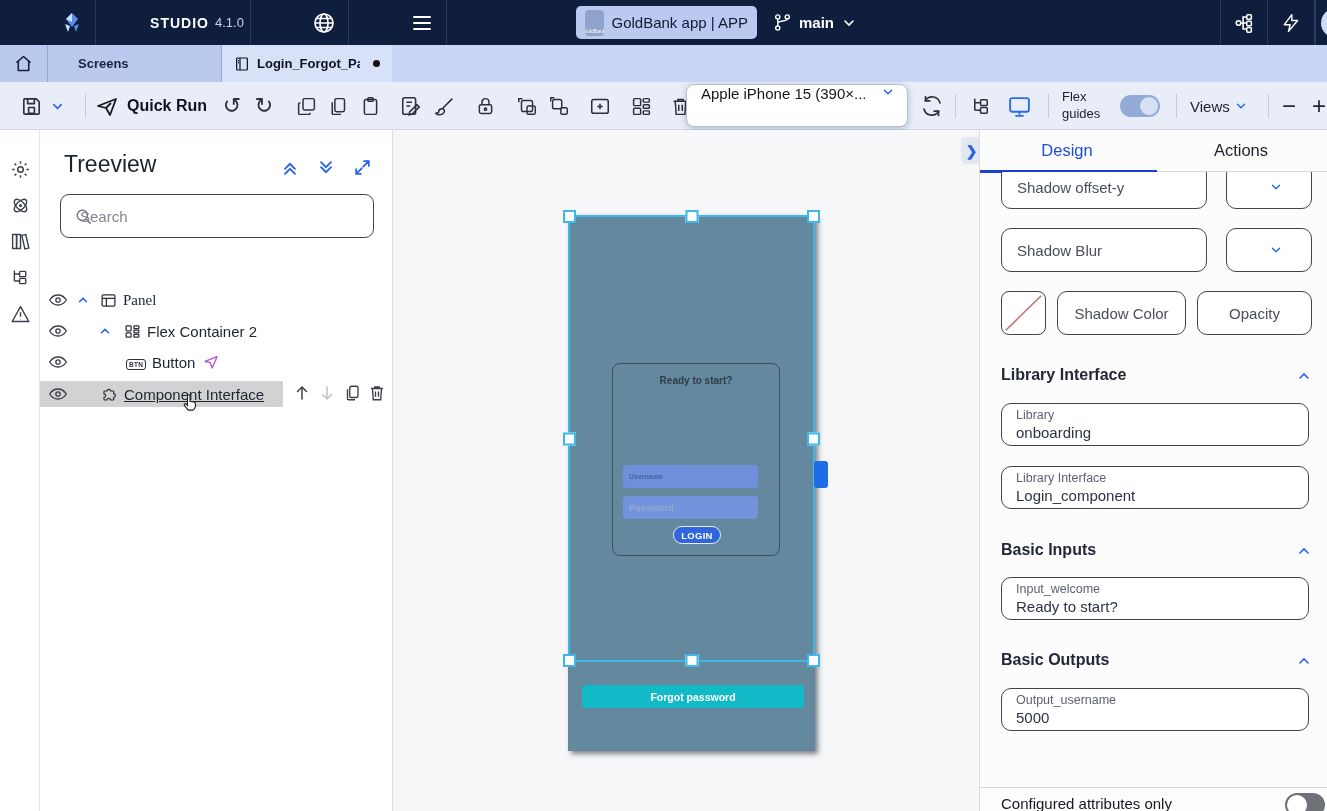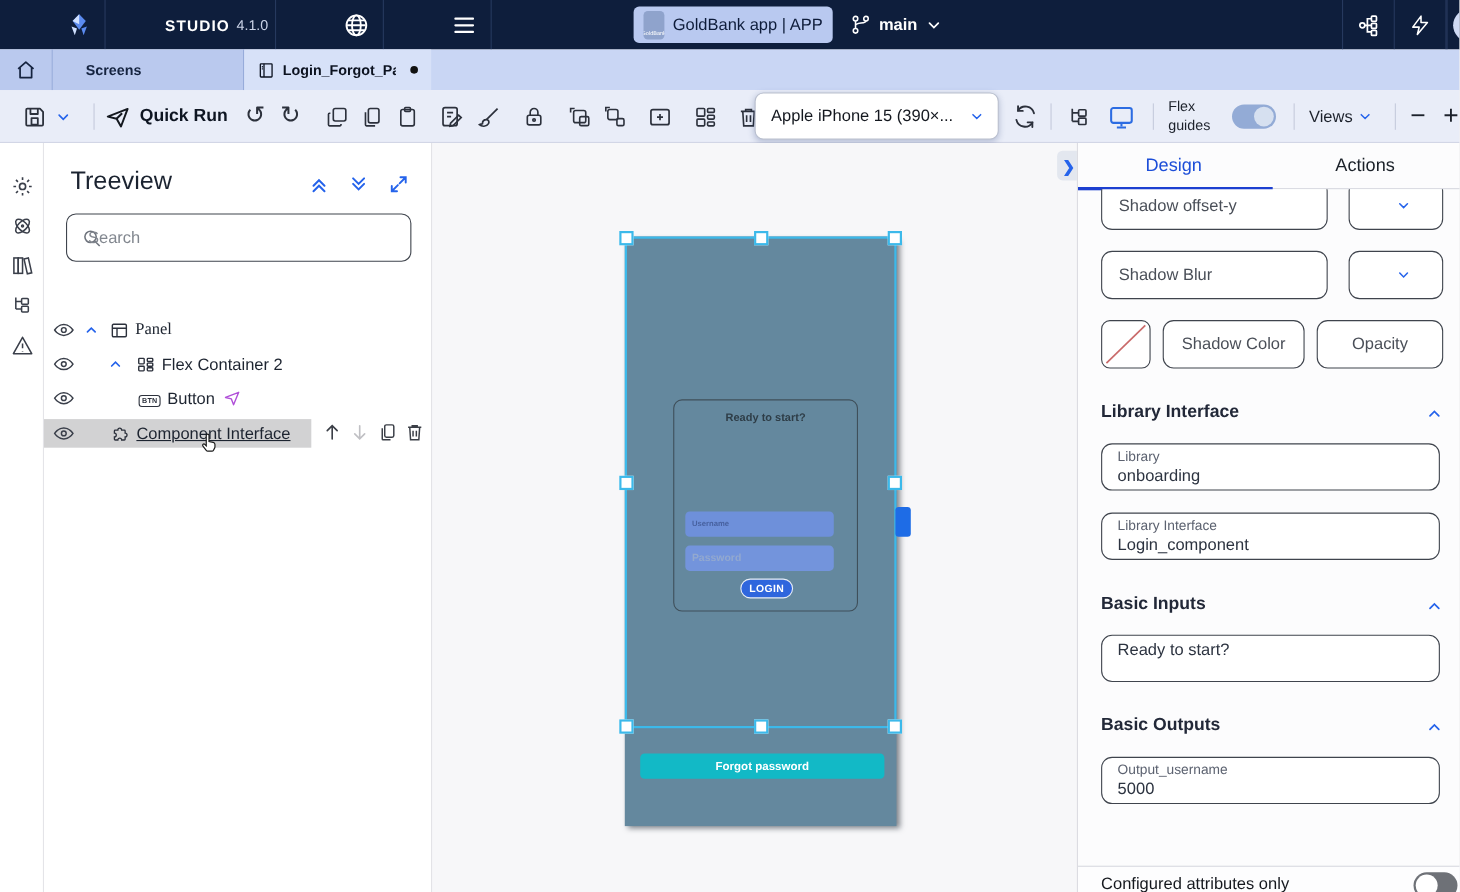--- a/index.html
+++ b/index.html
@@ -36,21 +36,21 @@
   .active-tab{left:222px;top:45px;width:170px;height:37px;background:#d7e1f8;display:flex;align-items:center;gap:7px;padding:0 12px;color:#0c1220;}
   .active-tab .lbl{font-size:13px;font-weight:600;white-space:nowrap;overflow:hidden;}
   .dirty-dot{width:7px;height:7px;border-radius:50%;background:#111;flex:0 0 auto;margin-left:6px;}
 
   
   .toolbar{left:0;top:82px;width:1327px;height:48px;background:#e9edf8;border-bottom:1px solid #d2d6e6;}
   .tb{position:absolute;top:0;height:48px;display:flex;align-items:center;justify-content:center;color:#2c313c;}
   .tb-divider{position:absolute;top:12px;width:1px;height:24px;background:#c5cadc;}
   .qr-label{font-size:16px;font-weight:600;color:#0e1522;margin-left:8px;white-space:nowrap;}
   .uglyph{font-family:"DejaVu Sans",sans-serif;font-size:22px;line-height:1;color:#2c313c;}
-  .device-select{left:686px;top:84px;width:222px;height:43px;background:#fff;border:1px solid #b9bfce;border-radius:8px;box-shadow:0 2px 6px rgba(40,60,120,.28);display:flex;align-items:center;padding:0 12px 0 14px;}
+  .device-select{left:686px;top:84px;width:222px;height:43px;background:#fff;border:1px solid #b9bfce;border-radius:8px;box-shadow:0 2px 6px rgba(40,60,120,.28);display:flex;align-items:flex-start;padding:0 12px 0 14px;}
   .device-select .txt{font-size:15px;color:#14181f;flex:1;white-space:nowrap;overflow:hidden;}
   .flexguides-label{font-size:13px;color:#1c212b;width:52px;line-height:1.3;}
   .toggle{width:40px;height:22px;border-radius:11px;background:#93abd6;position:relative;}
   .toggle .knob{position:absolute;top:2px;right:2px;width:18px;height:18px;border-radius:50%;background:#d6e0f0;}
   .views-label{font-size:15px;color:#1c212b;margin-right:4px;}
   .zoomglyph{font-size:24px;color:#1c212b;font-weight:400;}
 
   
   .rail{left:0;top:130px;width:40px;height:681px;background:#fff;border-right:1px solid #e4e4e8;}
   .rail .ico{position:absolute;left:10px;color:#3a3f4a;}
@@ -630,20 +630,21 @@
         <div class="fvalue">Login_component</div>
       </div>
 
       <div class="psection" style="top:369px;">Basic Inputs</div>
       <span class="psection-chev" style="left:316px;top:371px;">
         <svg width="16" height="16" viewBox="0 0 24 24" fill="none" stroke="#2563eb" stroke-width="2.4" stroke-linecap="round">
             <polyline points="6 15 12 9 18 15"></polyline>
           </svg>
       </span>
       <div class="vfield" style="top:405px;">
+        <div class="flabel">Input_welcome</div>
         <div class="fvalue">Ready to start?</div>
       </div>
 
       <div class="psection" style="top:479px;">Basic Outputs</div>
       <span class="psection-chev" style="left:316px;top:481px;">
         <svg width="16" height="16" viewBox="0 0 24 24" fill="none" stroke="#2563eb" stroke-width="2.4" stroke-linecap="round">
             <polyline points="6 15 12 9 18 15"></polyline>
           </svg>
       </span>
       <div class="vfield" style="top:516px;">

